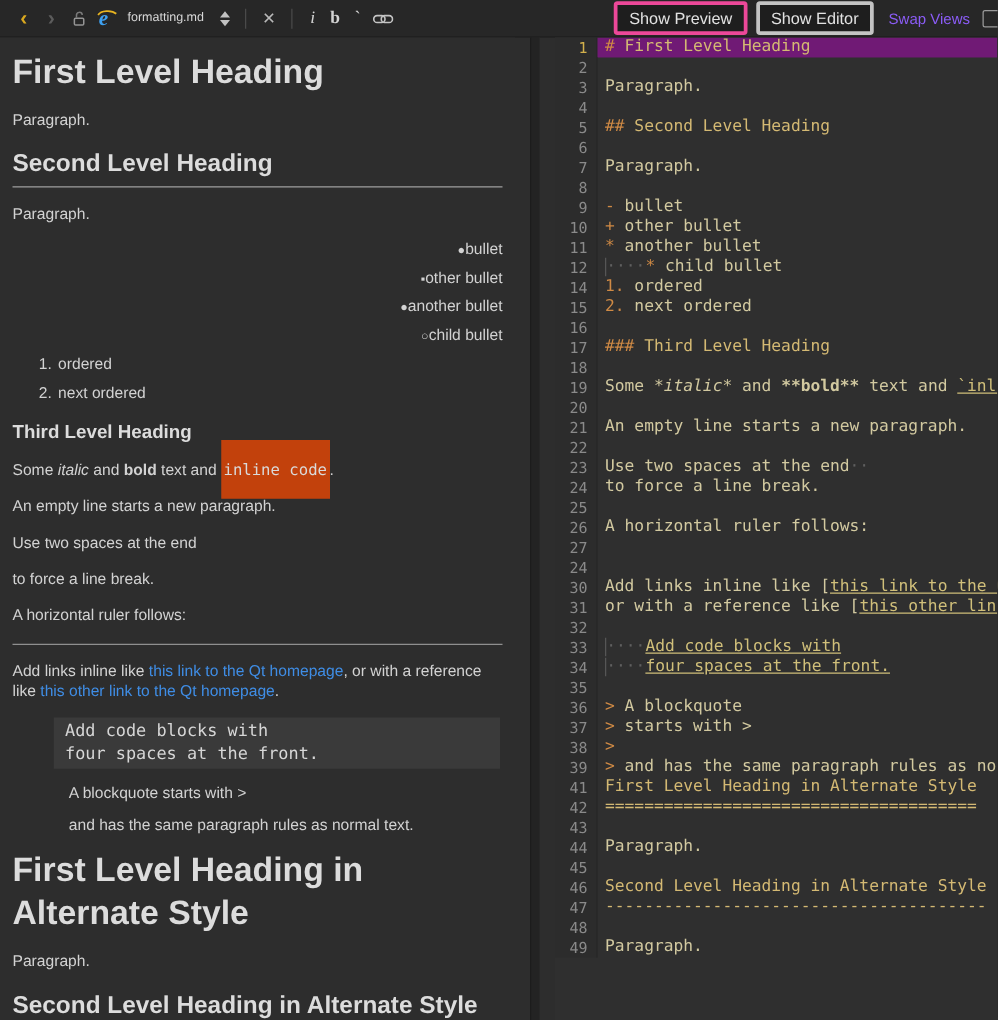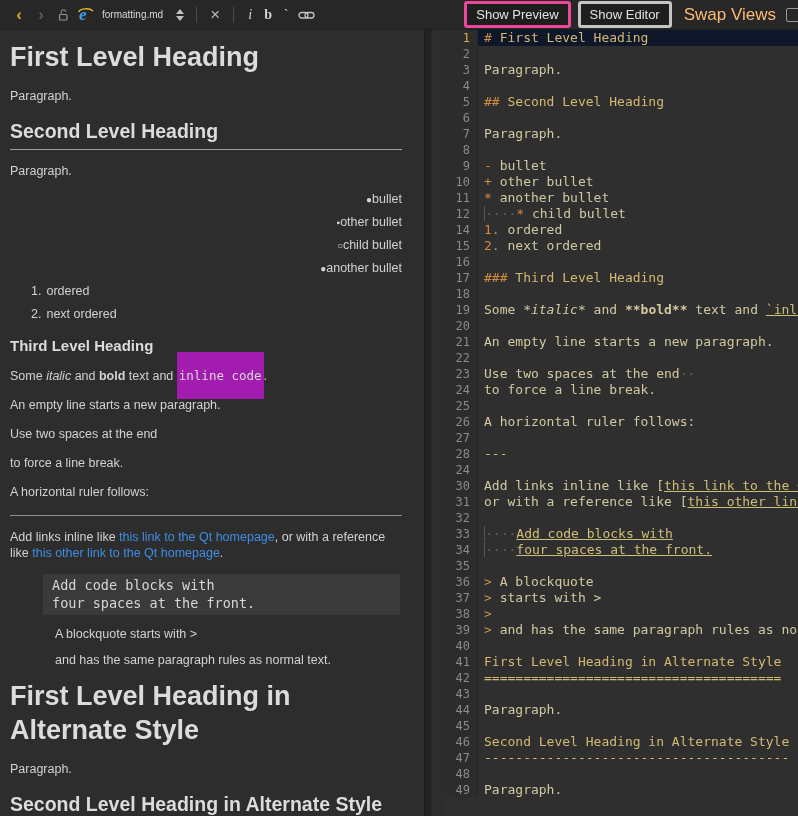--- a/index.html
+++ b/index.html
@@ -20,39 +20,39 @@
   .fmt.it { font-style:italic; }
   .fmt.bd { font-weight:bold; }
   .updown { display:flex; flex-direction:column; align-items:center; gap:2px; width:18px; }
   .updown i { width:0; height:0; border-left:4px solid transparent; border-right:4px solid transparent; display:block; }
   .updown .up { border-bottom:5px solid #c2c2c2; }
   .updown .dn { border-top:5px solid #c2c2c2; }
   .spacer { flex:1; }
   .tb-btn { background:#1e1e1e; color:#e2e2e2; font-size:13px; border:3px solid #ec4899;
             border-radius:3px; padding:3px 9px; margin-left:7px; white-space:nowrap; cursor:default; }
   .tb-btn.active { border-color:#c4c4c4; }
-  .tb-label { font-size:17px; color:#fdba74; margin:0 10px 0 12px; white-space:nowrap; }
+  .tb-label { font-size:12px; color:#8b5cf6; margin:0 10px 0 12px; white-space:nowrap; }
   .cut-ico { width:14px; height:14px; border:1px solid #9a9a9a; border-radius:2px;
              margin-right:-8px; flex:0 0 auto; }
 
   
   .main { display:flex; height:786px;gap:12px; }
   .preview { width:412px; background:#2d2d2d; padding:6px 10px 0 10px; overflow:hidden; color:#d2d2d2; }
   .divider { width:8px; background:#232323; border-left:1px solid #1c1c1c; border-right:1px solid #272727; }
   .editor { flex:1; background:#2f2f2f; overflow:hidden; }
 
   
   .pv-h1 { font-size:27px; font-weight:bold; color:#dcdcdc; line-height:34px; margin:4px 0 14px; }
   .pv-h2 { font-size:19.5px; font-weight:bold; color:#dcdcdc; margin:16px 0 8px; padding-bottom:6px;
            border-bottom:1px solid #9e9e9e; }
   .pv-h3 { font-size:15px; font-weight:bold; color:#dcdcdc; margin:16px 0 14px; }
   .pv-p  { font-size:12.5px; margin:13px 0; line-height:16px; }
   .pv-rich { font-size:12.5px; margin:13px 0; line-height:16px; }
   .pv-code-inline { font-family:"DejaVu Sans Mono", monospace; font-size:12.5px;
-                    background:#a21caf; padding:16px 2px; color:#dadada; }
+                    background:#c2410c; padding:16px 2px; color:#dadada; }
   .pv-link { color:#3f8de5; cursor:pointer; }
   .pv-hr { border:none; border-top:1px solid #8f8f8f; margin:15px 0 12px; }
   .pv-ul { list-style:none; margin:2px 0; }
   .pv-li { font-size:12.5px; margin:9px 0; padding-left:27px;text-align:right; }
   .pv-li.nested { padding-left:55px; }
   .pv-li .blt { display:inline-block; width:10px; font-size:10px; color:#d2d2d2; }
   .pv-ol-row { font-size:12.5px; margin:9px 0; padding-left:21px; }
   .pv-ol-row .num { margin-right:5px; }
   .pv-codeblock { background:#3a3a3a; margin:6px 2px 10px 33px; padding:3px 9px;
                   font-family:"DejaVu Sans Mono", monospace; font-size:13.5px;
@@ -60,21 +60,21 @@
   .pv-bq { margin:4px 0 6px 45px; }
   .pv-bq p { font-size:12.5px; margin:12px 0; }
 
   
   .ed-row { display:flex; height:16px; line-height:16px; font-family:"DejaVu Sans Mono", monospace;
             font-size:13px; white-space:pre; }
   .ed-row .ln { width:34px; flex:0 0 auto; text-align:right; padding-right:7px;
                 color:#8a8a8a; font-size:12px; background:#2c2c2c; border-right:1px solid #272727; }
   .ed-row .code { flex:1; padding-left:6px; overflow:hidden; }
   .ed-row.cur .ln { color:#d2b04c; }
-  .ed-row.cur .code { background:#0f172a; }
+  .ed-row.cur .code { background:#701a75; }
   .mk { color:#cf8a45; }
   .hd { color:#d4b973; }
   .tx { color:#d2c9a0; }
   .em { color:#d2c9a0; font-style:italic; }
   .st { color:#d2c9a0; font-weight:bold; }
   .un { color:#d0bf7a; text-decoration:underline; }
   .ws { color:#5f5f5f; }
   .wg { color:#5f5f5f; border-left:1px solid #565656; }
 </style>
 </head>
@@ -125,22 +125,22 @@
 
   <div class="main">
     <div class="preview" id="preview">
         <div class="pv-h1">First Level Heading</div>
         <div class="pv-p">Paragraph.</div>
         <div class="pv-h2">Second Level Heading</div>
         <div class="pv-p">Paragraph.</div>
         <div class="pv-ul">
           <div class="pv-li"><span class="blt">●</span><span>bullet</span></div>
           <div class="pv-li"><span class="blt">▪</span><span>other bullet</span></div>
+          <div class="pv-li"><span class="blt">●</span><span>another bullet</span></div>
           <div class="pv-li nested"><span class="blt">○</span><span>child bullet</span></div>
-          <div class="pv-li"><span class="blt">●</span><span>another bullet</span></div>
         </div>
         <div class="pv-ol-row"><span class="num">1.</span><span>ordered</span></div>
         <div class="pv-ol-row"><span class="num">2.</span><span>next ordered</span></div>
         <div class="pv-h3">Third Level Heading</div>
         <div class="pv-rich">Some <i>italic</i> and <b>bold</b> text and <span class="pv-code-inline">inline code</span>.</div>
         <div class="pv-p">An empty line starts a new paragraph.</div>
         <div class="pv-p">Use two spaces at the end</div>
         <div class="pv-p">to force a line break.</div>
         <div class="pv-p">A horizontal ruler follows:</div>
         <hr class="pv-hr">
@@ -176,33 +176,31 @@
         <div class="ed-row"><span class="ln">18</span><span class="code"></span></div>
         <div class="ed-row"><span class="ln">19</span><span class="code"><span class="tx">Some </span><span class="em">*italic*</span><span class="tx"> and </span><span class="st">**bold**</span><span class="tx"> text and </span><span class="un">`inline code`</span></span></div>
         <div class="ed-row"><span class="ln">20</span><span class="code"></span></div>
         <div class="ed-row"><span class="ln">21</span><span class="code"><span class="tx">An empty line starts a new paragraph.</span></span></div>
         <div class="ed-row"><span class="ln">22</span><span class="code"></span></div>
         <div class="ed-row"><span class="ln">23</span><span class="code"><span class="tx">Use two spaces at the end</span><span class="ws">··</span></span></div>
         <div class="ed-row"><span class="ln">24</span><span class="code"><span class="tx">to force a line break.</span></span></div>
         <div class="ed-row"><span class="ln">25</span><span class="code"></span></div>
         <div class="ed-row"><span class="ln">26</span><span class="code"><span class="tx">A horizontal ruler follows:</span></span></div>
         <div class="ed-row"><span class="ln">27</span><span class="code"></span></div>
-        <div class="ed-row"><span class="ln">28</span><span class="code"><span class="hd">---</span></span></div>
         <div class="ed-row"><span class="ln">24</span><span class="code"></span></div>
         <div class="ed-row"><span class="ln">30</span><span class="code"><span class="tx">Add links inline like [</span><span class="un">this link to the Qt homepage</span></span></div>
         <div class="ed-row"><span class="ln">31</span><span class="code"><span class="tx">or with a reference like [</span><span class="un">this other link to the Qt homepage</span></span></div>
         <div class="ed-row"><span class="ln">32</span><span class="code"></span></div>
         <div class="ed-row"><span class="ln">33</span><span class="code"><span class="wg">····</span><span class="un">Add code blocks with</span></span></div>
         <div class="ed-row"><span class="ln">34</span><span class="code"><span class="wg">····</span><span class="un">four spaces at the front.</span></span></div>
         <div class="ed-row"><span class="ln">35</span><span class="code"></span></div>
         <div class="ed-row"><span class="ln">36</span><span class="code"><span class="mk">&gt; </span><span class="tx">A blockquote</span></span></div>
         <div class="ed-row"><span class="ln">37</span><span class="code"><span class="mk">&gt; </span><span class="tx">starts with &gt;</span></span></div>
         <div class="ed-row"><span class="ln">38</span><span class="code"><span class="mk">&gt;</span></span></div>
         <div class="ed-row"><span class="ln">39</span><span class="code"><span class="mk">&gt; </span><span class="tx">and has the same paragraph rules as normal text.</span></span></div>
-        <div class="ed-row"><span class="ln">40</span><span class="code"></span></div>
         <div class="ed-row"><span class="ln">41</span><span class="code"><span class="hd">First Level Heading in Alternate Style</span></span></div>
         <div class="ed-row"><span class="ln">42</span><span class="code"><span class="hd">======================================</span></span></div>
         <div class="ed-row"><span class="ln">43</span><span class="code"></span></div>
         <div class="ed-row"><span class="ln">44</span><span class="code"><span class="tx">Paragraph.</span></span></div>
         <div class="ed-row"><span class="ln">45</span><span class="code"></span></div>
         <div class="ed-row"><span class="ln">46</span><span class="code"><span class="hd">Second Level Heading in Alternate Style</span></span></div>
         <div class="ed-row"><span class="ln">47</span><span class="code"><span class="hd">---------------------------------------</span></span></div>
         <div class="ed-row"><span class="ln">48</span><span class="code"></span></div>
         <div class="ed-row"><span class="ln">49</span><span class="code"><span class="tx">Paragraph.</span></span></div>
       </div>

